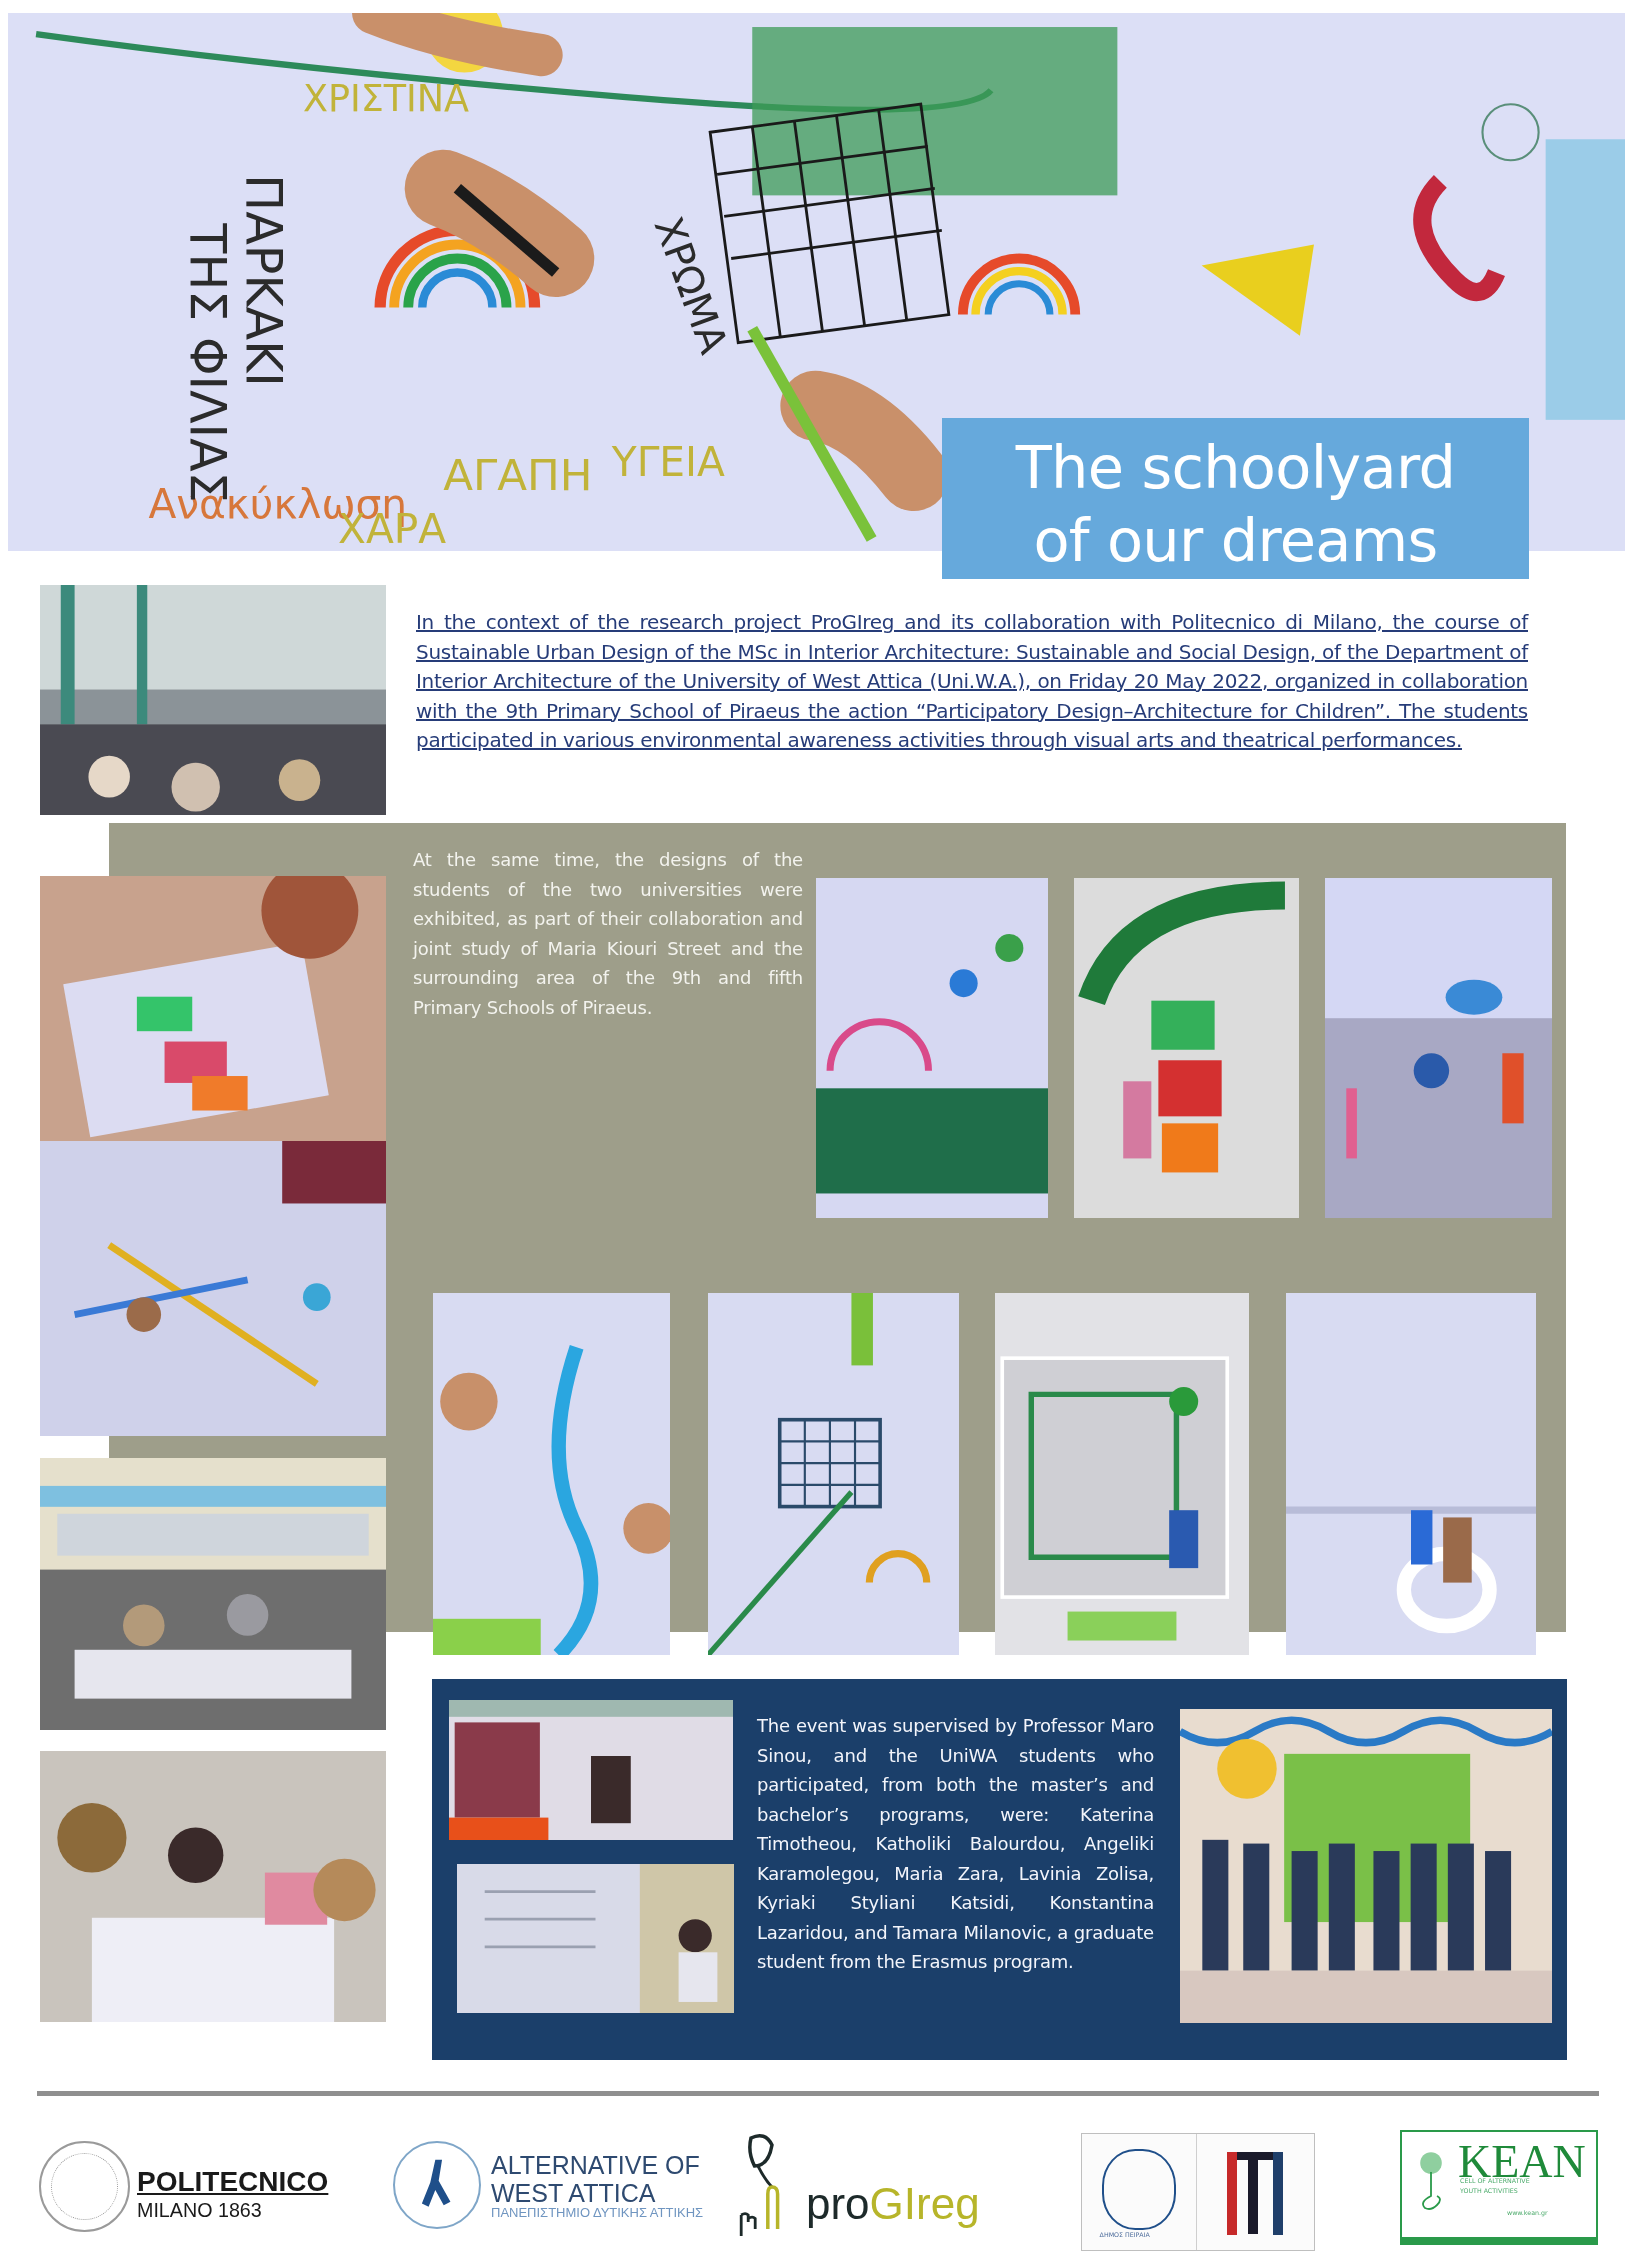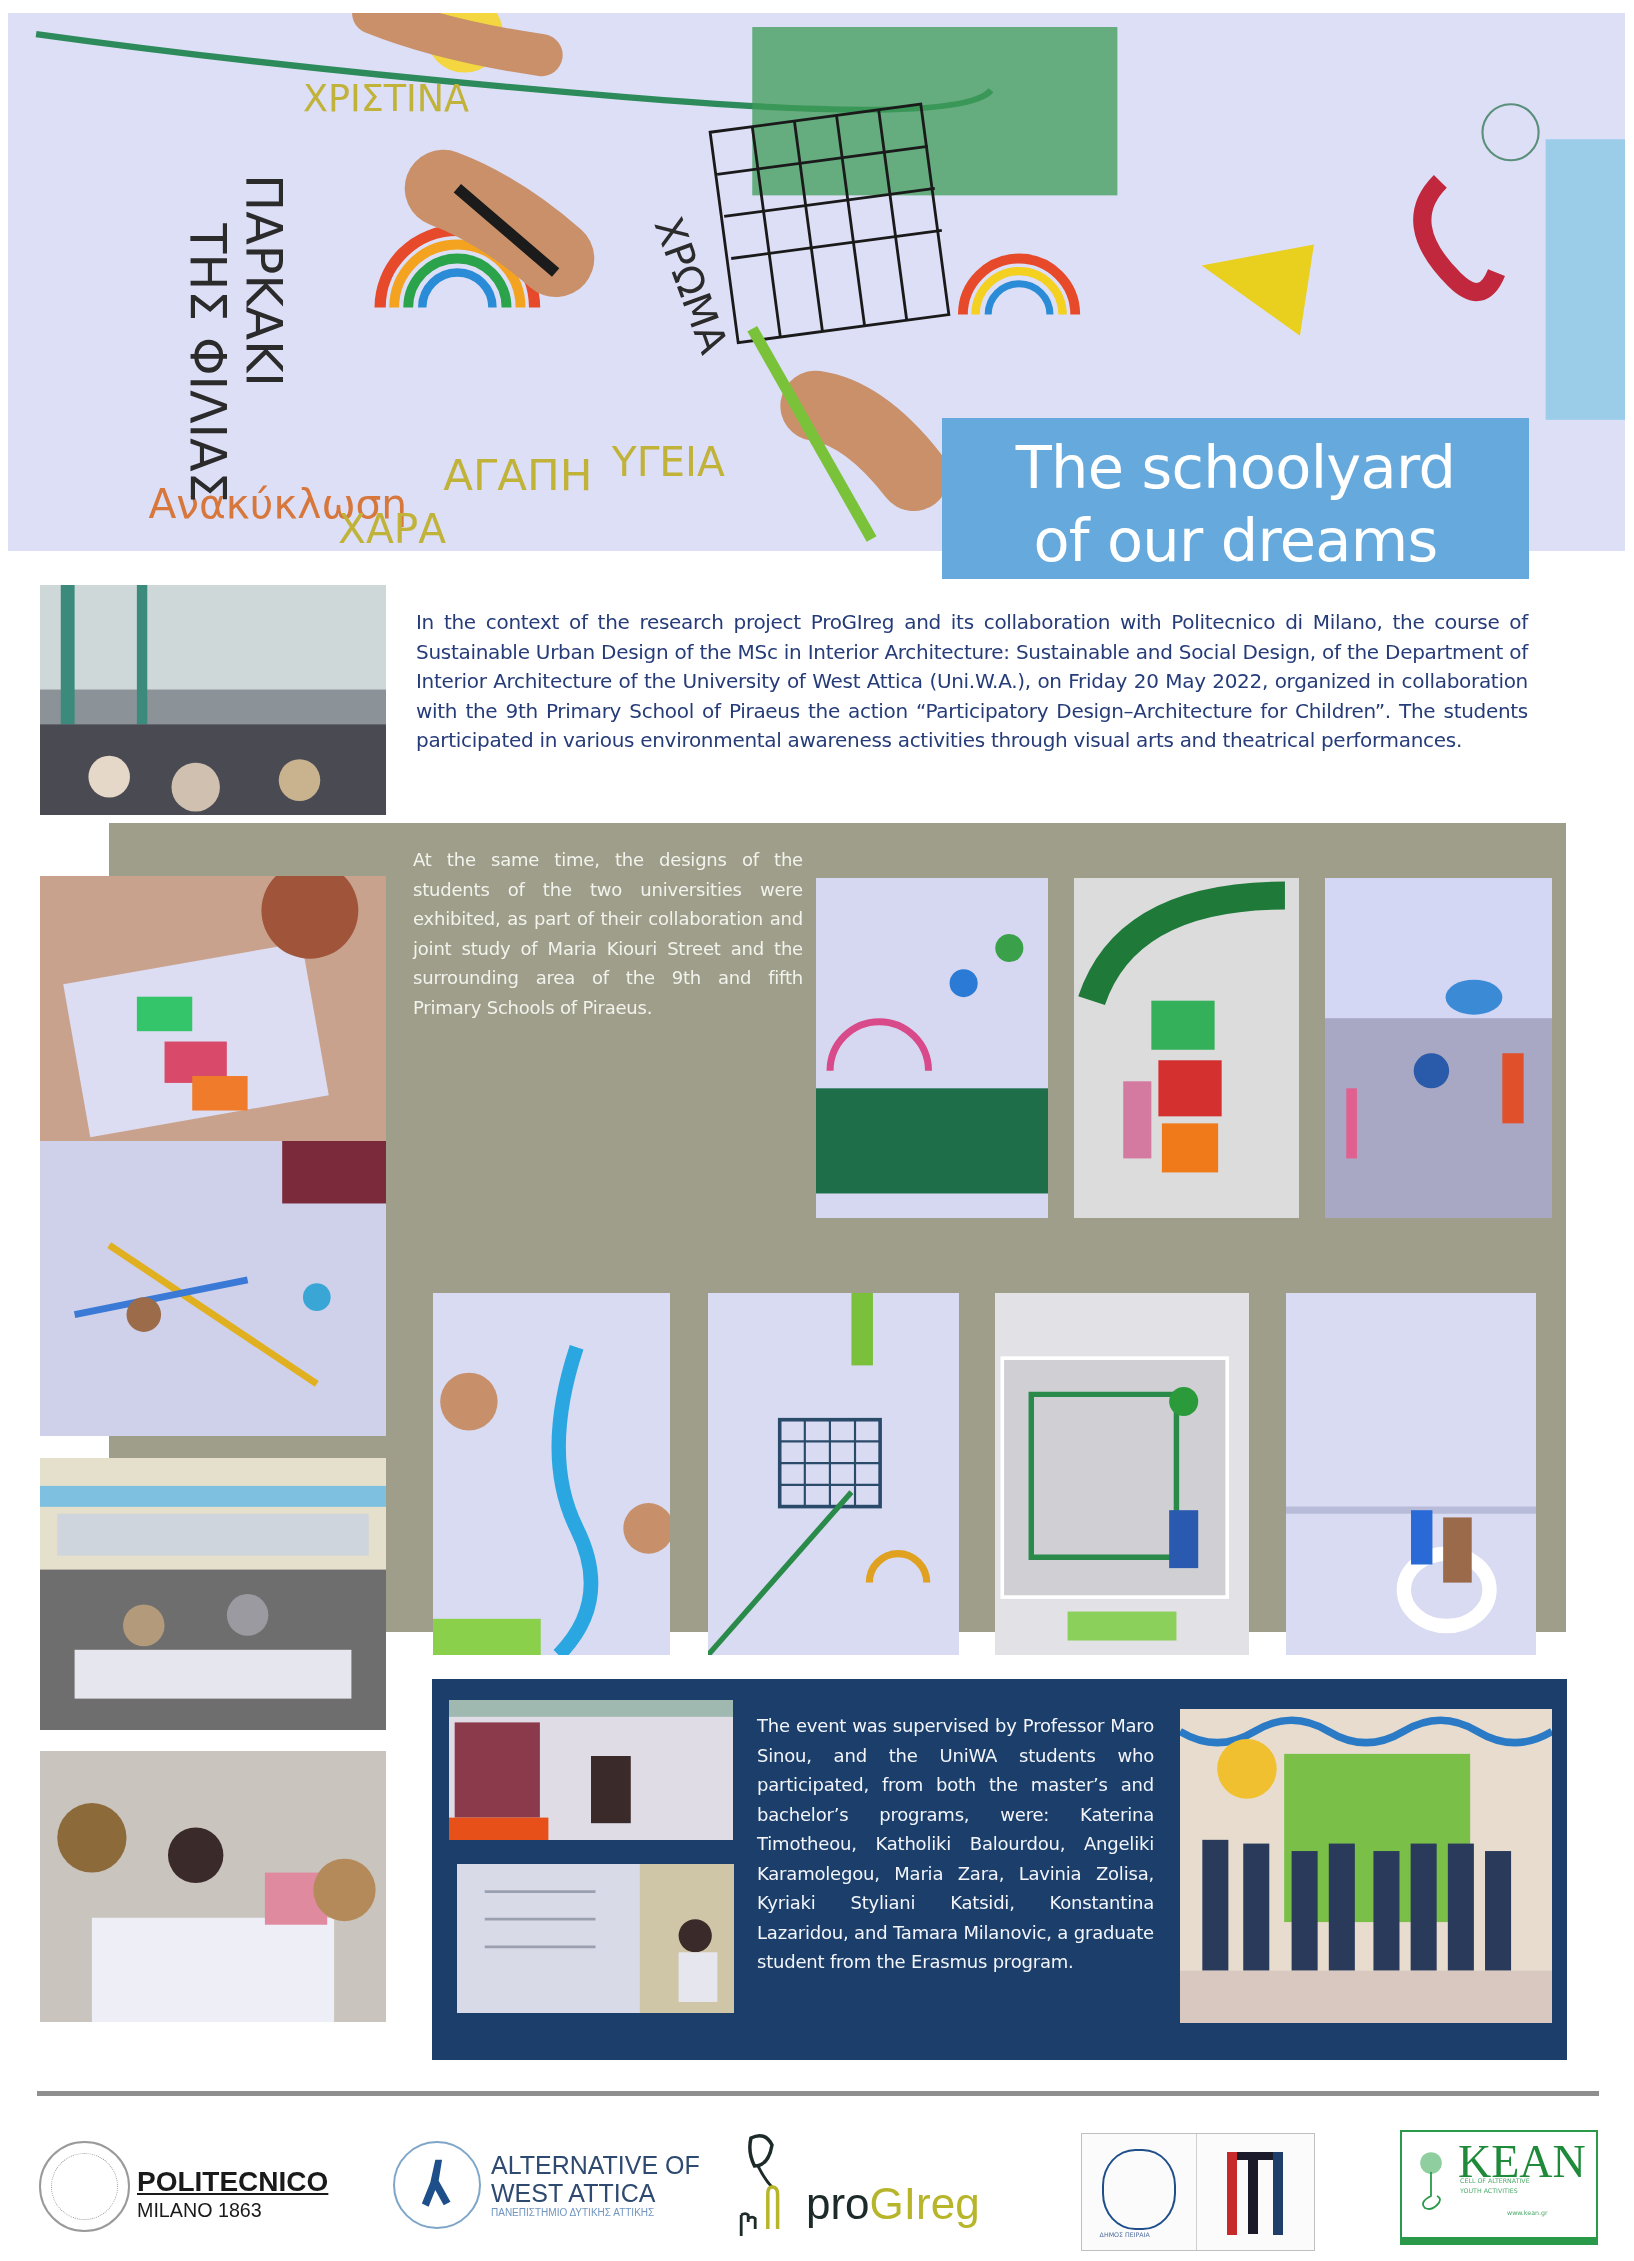--- a/index.html
+++ b/index.html
@@ -18,21 +18,21 @@
 
   
   .photo { overflow: hidden; }
   .photo svg { width: 100%; height: 100%; display: block; }
 
   
   .olive { left: 109px; top: 823px; width: 1457px; height: 809px; background: #9e9e8a; }
 
   
   .intro { left: 416px; top: 608px; width: 1112px; color: #263c79; font-size: 20px; line-height: 29.5px;
-           text-align: justify; font-family: "DejaVu Sans", sans-serif; letter-spacing: -0.3px; }
+           text-align: justify; font-family: "DejaVu Sans", sans-serif; letter-spacing: -0.3px; text-decoration: underline; }
   .stem { left: 413px; top: 845px; width: 390px; color: #f3f3ee; font-size: 18px; line-height: 29.5px;
           text-align: justify; letter-spacing: -0.2px; }
   .stem p { margin: 0 0 28px 0; }
 
   .bluebox { left: 432px; top: 1679px; width: 1135px; height: 381px; background: #1b3f6a; }
   .event { left: 757px; top: 1711px; width: 397px; color: #f3f5fb; font-size: 18px; line-height: 29.5px;
            text-align: justify; letter-spacing: -0.2px; }
 
   
   .divider { left: 37px; top: 2091px; width: 1562px; height: 4.9px; background: #8f8f8f; }
@@ -265,21 +265,21 @@
 <div class="abs" style="left:137px;top:2199px;font-size:19.7px;color:#1a1a1a;font-family:'Liberation Sans',sans-serif;">MILANO 1863</div>
 
 <div class="abs" style="left:393px;top:2141px;width:88px;height:88px;border:2.1px solid #7fa6c8;border-radius:50%;box-sizing:border-box;">
   <svg viewBox="0 0 100 100" style="width:100%;height:100%">
       <path d="M48 20 l8 0 l-4 25 l14 25 l-8 4 l-10 -18 l-8 20 l-8 -4 l10 -25 z" fill="#1f4f8a"></path>
     </svg>
 </div>
 <div class="abs" style="left:491px;top:2151px;font-size:25px;color:#2e4a70;font-family:'Liberation Sans',sans-serif;line-height:28px;">
   <div>ALTERNATIVE OF</div>
   <div>WEST ATTICA</div>
-  <div style="font-size:10px;color:#6f95c0;line-height:12.6px;">ΠΑΝΕΠΙΣΤΗΜΙΟ ΔΥΤΙΚΗΣ ΑΤΤΙΚΗΣ</div>
+  <div style="font-size:13px;color:#6f95c0;line-height:12.6px;">ΠΑΝΕΠΙΣΤΗΜΙΟ ΔΥΤΙΚΗΣ ΑΤΤΙΚΗΣ</div>
 </div>
 
 <div class="abs" style="left:737px;top:2131px;width:63px;height:105px;">
   <svg viewBox="0 0 90 150" style="width:100%;height:100%">
       <path d="M20 10 q20 -10 30 10 q-5 30 -25 30 q-10 -20 -5 -40z" fill="none" stroke="#1d2a2a" stroke-width="5"></path>
       <path d="M30 50 q10 20 20 30" stroke="#1d2a2a" stroke-width="4" fill="none"></path>
       <path d="M50 80 q-6 0 -6 10 v50 M50 80 q8 0 8 10 v50" stroke="#b7b52a" stroke-width="5" fill="none"></path>
       <path d="M6 150 v-30 M6 120 q6 -4 10 0 v10 M16 125 q6 -4 10 0 v15" stroke="#1d2a2a" stroke-width="4" fill="none"></path>
     </svg>
 </div>

